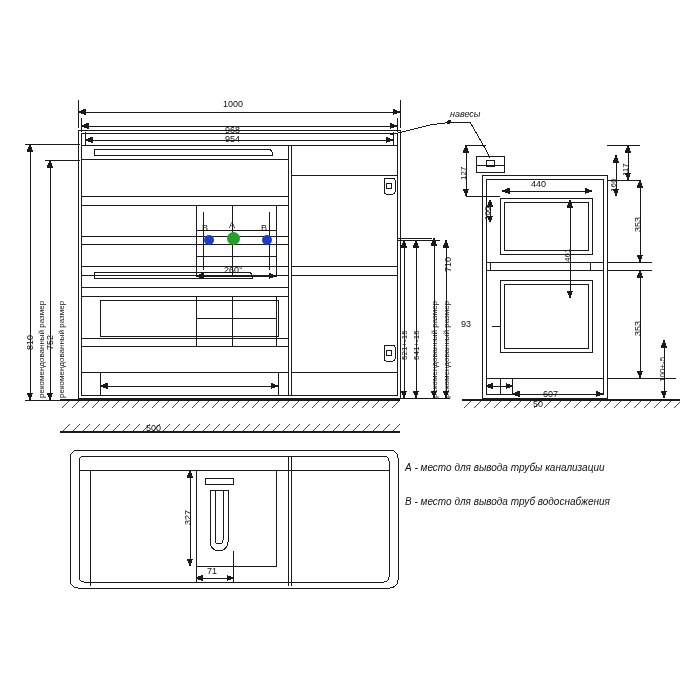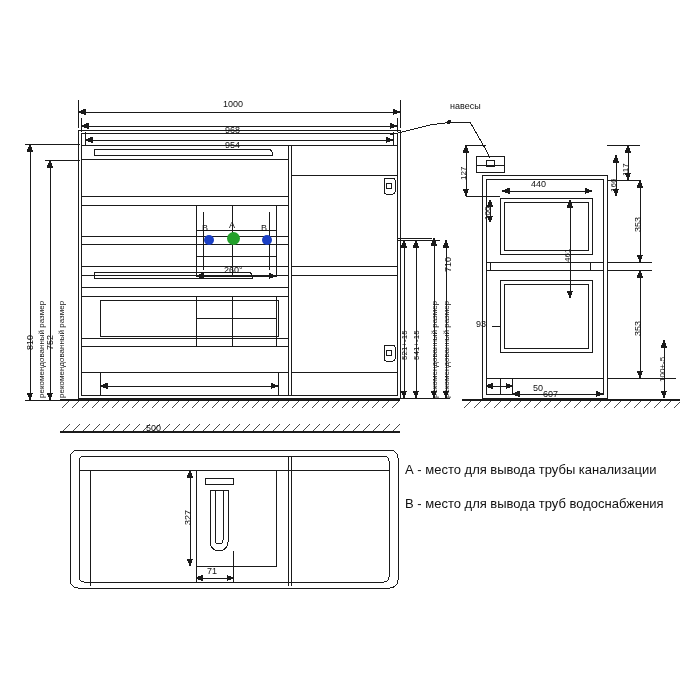--- a/index.html
+++ b/index.html
@@ -20,22 +20,23 @@
     white-space:nowrap;
     line-height:1;
   }
   .lbl.small{font-size:8px;}
   .lbl.vert{
     transform-origin:left top;
     transform:rotate(-90deg);
   }
   .legend{
     position:absolute;
-    font-size:13px;
+    font-size:10px;
     white-space:nowrap;
+    font-style:italic;
   }
   .dot{position:absolute;border-radius:50%;}
 </style>
 </head>
 <body>
 
 <div id="stage">
 
 <svg viewBox="0 0 700 700">
   <g stroke="#1a1a1a" fill="none" stroke-width="1" shape-rendering="crispEdges">
@@ -342,21 +343,21 @@
     <line x1="196" y1="578" x2="233" y2="578"></line>
     <path d="M196 578 l6 -2.5 v5 z" fill="#1a1a1a"></path>
     <path d="M233 578 l-6 -2.5 v5 z" fill="#1a1a1a"></path>
     <line x1="233" y1="551" x2="233" y2="582"></line>
     <line x1="196" y1="566" x2="196" y2="582"></line>
   </g>
 </svg>
 
 <div class="lbl" style="left:223px;top:100px;">1000</div>
 <div class="lbl" style="left:225px;top:114px;margin-top:12px;">968</div>
-<div class="lbl" style="left:225px;top:141px;">954</div>
+<div class="lbl" style="left:225px;top:135px;">954</div>
 <div class="lbl" style="left:146px;top:377px;margin-top:47px;">500</div>
 <div class="lbl" style="left:224px;top:266px;">260°</div>
 
 <div class="lbl vert" style="left:26px;top:350px;">810</div>
 <div class="lbl vert" style="left:46px;top:350px;">752</div>
 <div class="lbl vert small" style="left:38px;top:398px;">рекомендованный размер</div>
 <div class="lbl vert small" style="left:58px;top:398px;">рекомендованный размер</div>
 
 <div class="lbl vert small" style="left:401px;top:360px;">521+-15</div>
 <div class="lbl vert small" style="left:413px;top:360px;">541+-15</div>
@@ -364,31 +365,31 @@
 <div class="lbl vert small" style="left:443px;top:398px;">рекомендованный размер</div>
 <div class="lbl vert" style="left:444px;top:272px;">710</div>
 
 <div class="dot" style="left:204px;top:235px;width:10px;height:10px;background:#1a3fc4;"></div>
 <div class="dot" style="left:227px;top:232px;width:13px;height:13px;background:#22a02a;"></div>
 <div class="dot" style="left:262px;top:235px;width:10px;height:10px;background:#1a3fc4;"></div>
 <div class="lbl" style="left:202px;top:224px;">B</div>
 <div class="lbl" style="left:229px;top:221px;">A</div>
 <div class="lbl" style="left:261px;top:224px;">B</div>
 
-<div class="lbl" style="left:450px;top:102px;">навесы</div>
+<div class="lbl" style="left:450px;top:110px;font-style:italic;">навесы</div>
 <div class="lbl vert small" style="left:460px;top:180px;">127</div>
 <div class="lbl vert small" style="left:484px;top:220px;">100</div>
 <div class="lbl vert small" style="left:622px;top:176px;">117</div>
 <div class="lbl vert small" style="left:610px;top:192px;">166</div>
 <div class="lbl" style="left:531px;top:180px;">440</div>
 <div class="lbl vert small" style="left:564px;top:262px;">461</div>
 <div class="lbl vert" style="left:634px;top:232px;">353</div>
 <div class="lbl vert" style="left:634px;top:336px;">353</div>
-<div class="lbl" style="left:476px;top:320px;">93</div>
-<div class="lbl" style="left:533px;top:384px;">50</div>
+<div class="lbl" style="left:461px;top:320px;">93</div>
+<div class="lbl" style="left:533px;top:400px;">50</div>
 <div class="lbl" style="left:543px;top:390px;">607</div>
 <div class="lbl vert small" style="left:659px;top:382px;">100+-5</div>
 
 <div class="lbl vert" style="left:184px;top:525px;">327</div>
 <div class="lbl" style="left:207px;top:567px;">71</div>
 
 <div class="legend" style="left:405px;top:462px;">А - место для вывода трубы канализации</div>
 <div class="legend" style="left:405px;top:496px;">В - место для вывода труб водоснабжения</div>
 
 </div>

